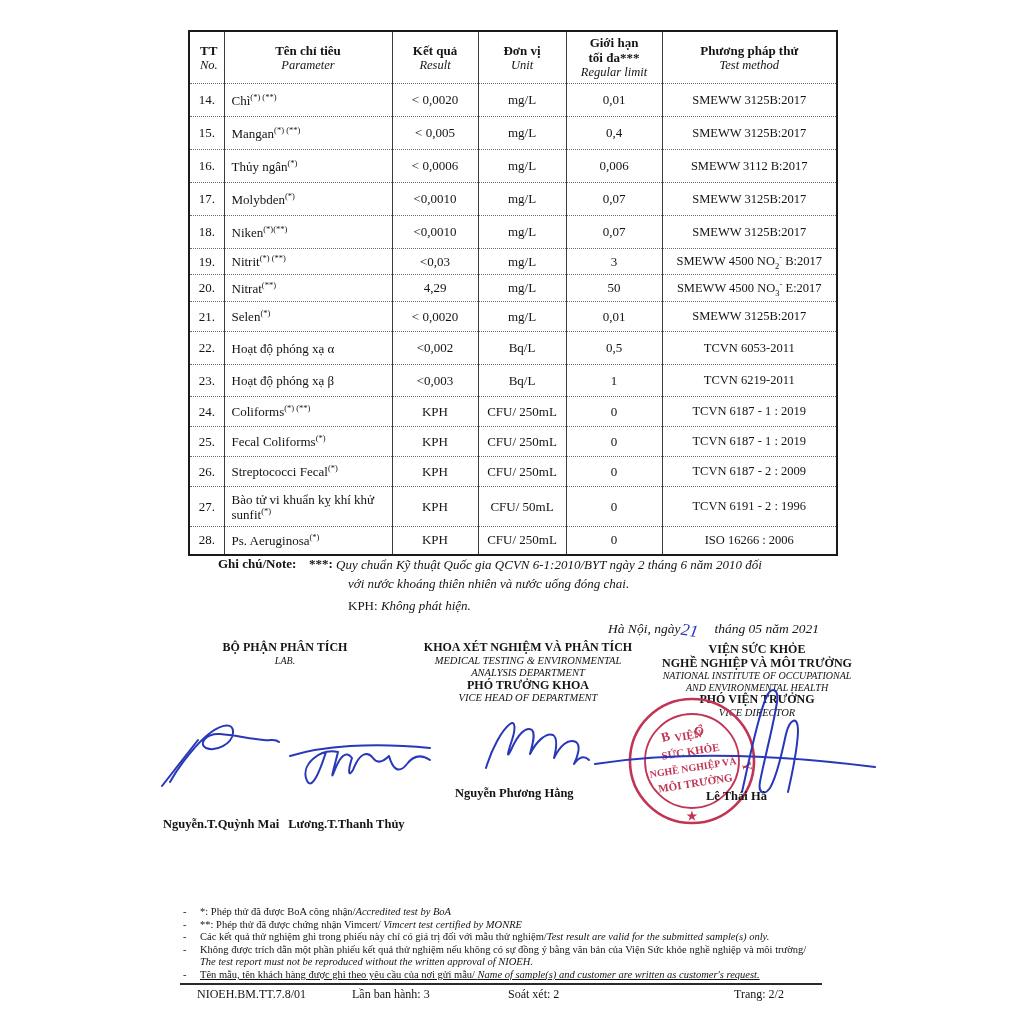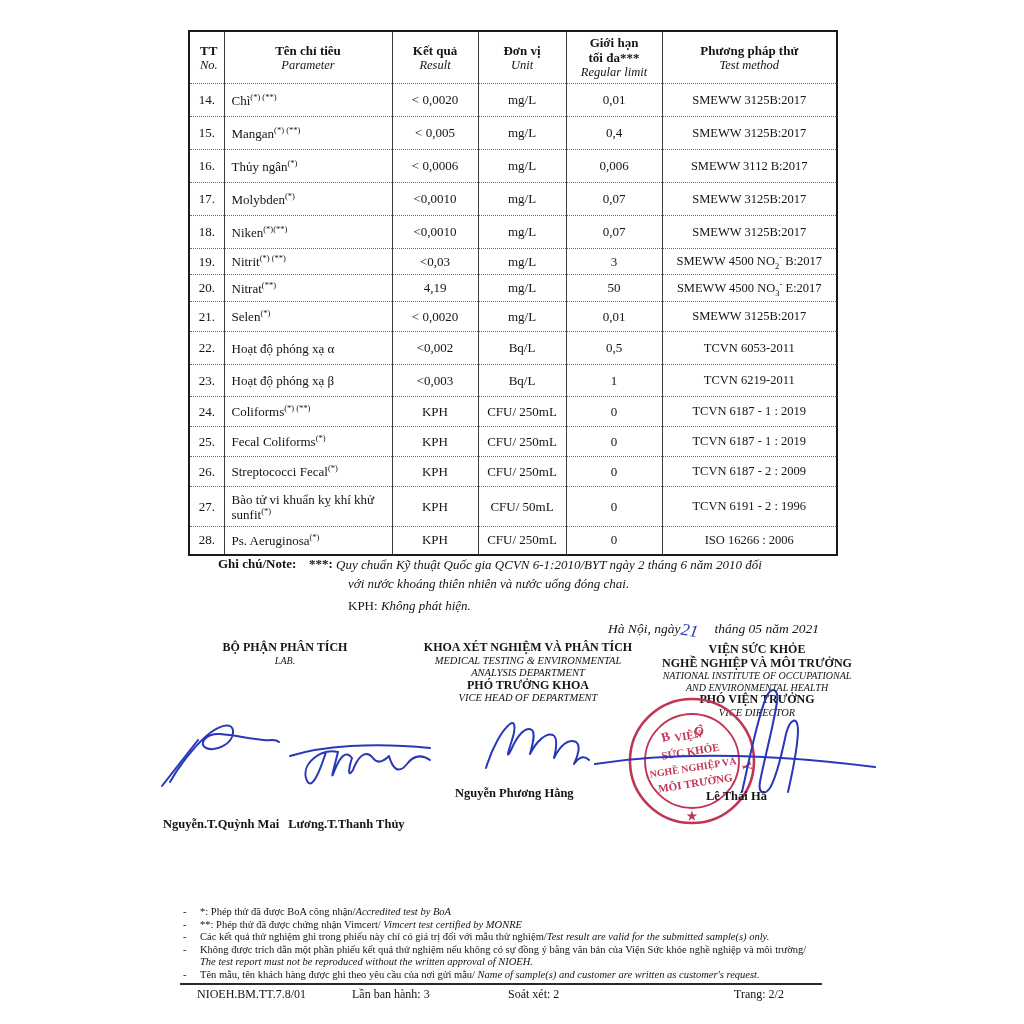--- a/index.html
+++ b/index.html
@@ -58,21 +58,21 @@
   .stamp-stroke{stroke:var(--stamp-red);fill:none;}
   .stamp-text{fill:var(--stamp-red);font-family:"Liberation Serif","DejaVu Serif",serif;font-weight:bold;}
 
   
   .footnotes{left:180px;top:906px;width:642px;font-size:10.5px;line-height:12.6px;
              border-bottom:2px solid #2a2a2a;padding-bottom:1px;}
   .fn-item{display:flex;}
   .fn-dash{width:17px;padding-left:3px;flex:none;}
   .fn-body{flex:1;}
   .fn-en{font-style:italic;}
-  .fn-underline .fn-body{}
+  .fn-underline .fn-body{text-decoration:underline;}
 
   
   .ctrl{font-size:12px;white-space:nowrap;}
   .ctrl-code{left:197px;top:987px;}
   .ctrl-issue{left:352px;top:987px;}
   .ctrl-review{left:508px;top:987px;}
   .ctrl-page{left:734px;top:987px;}
 </style>
 </head>
 <body>
@@ -162,21 +162,21 @@
           <td class="c-no">19.</td>
           <td class="c-name">Nitrit<sup>(*) (**)</sup></td>
           <td class="c-result">&lt;0,03</td>
           <td class="c-unit">mg/L</td>
           <td class="c-limit">3</td>
           <td class="c-method">SMEWW 4500 NO<sub>2</sub><sup>-</sup> B:2017</td>
         </tr>
         <tr style="height: 27px;">
           <td class="c-no">20.</td>
           <td class="c-name">Nitrat<sup>(**)</sup></td>
-          <td class="c-result">4,19</td>
+          <td class="c-result">4,29</td>
           <td class="c-unit">mg/L</td>
           <td class="c-limit">50</td>
           <td class="c-method">SMEWW 4500 NO<sub>3</sub><sup>-</sup> E:2017</td>
         </tr>
         <tr style="height: 30px;">
           <td class="c-no">21.</td>
           <td class="c-name">Selen<sup>(*)</sup></td>
           <td class="c-result">&lt; 0,0020</td>
           <td class="c-unit">mg/L</td>
           <td class="c-limit">0,01</td>

